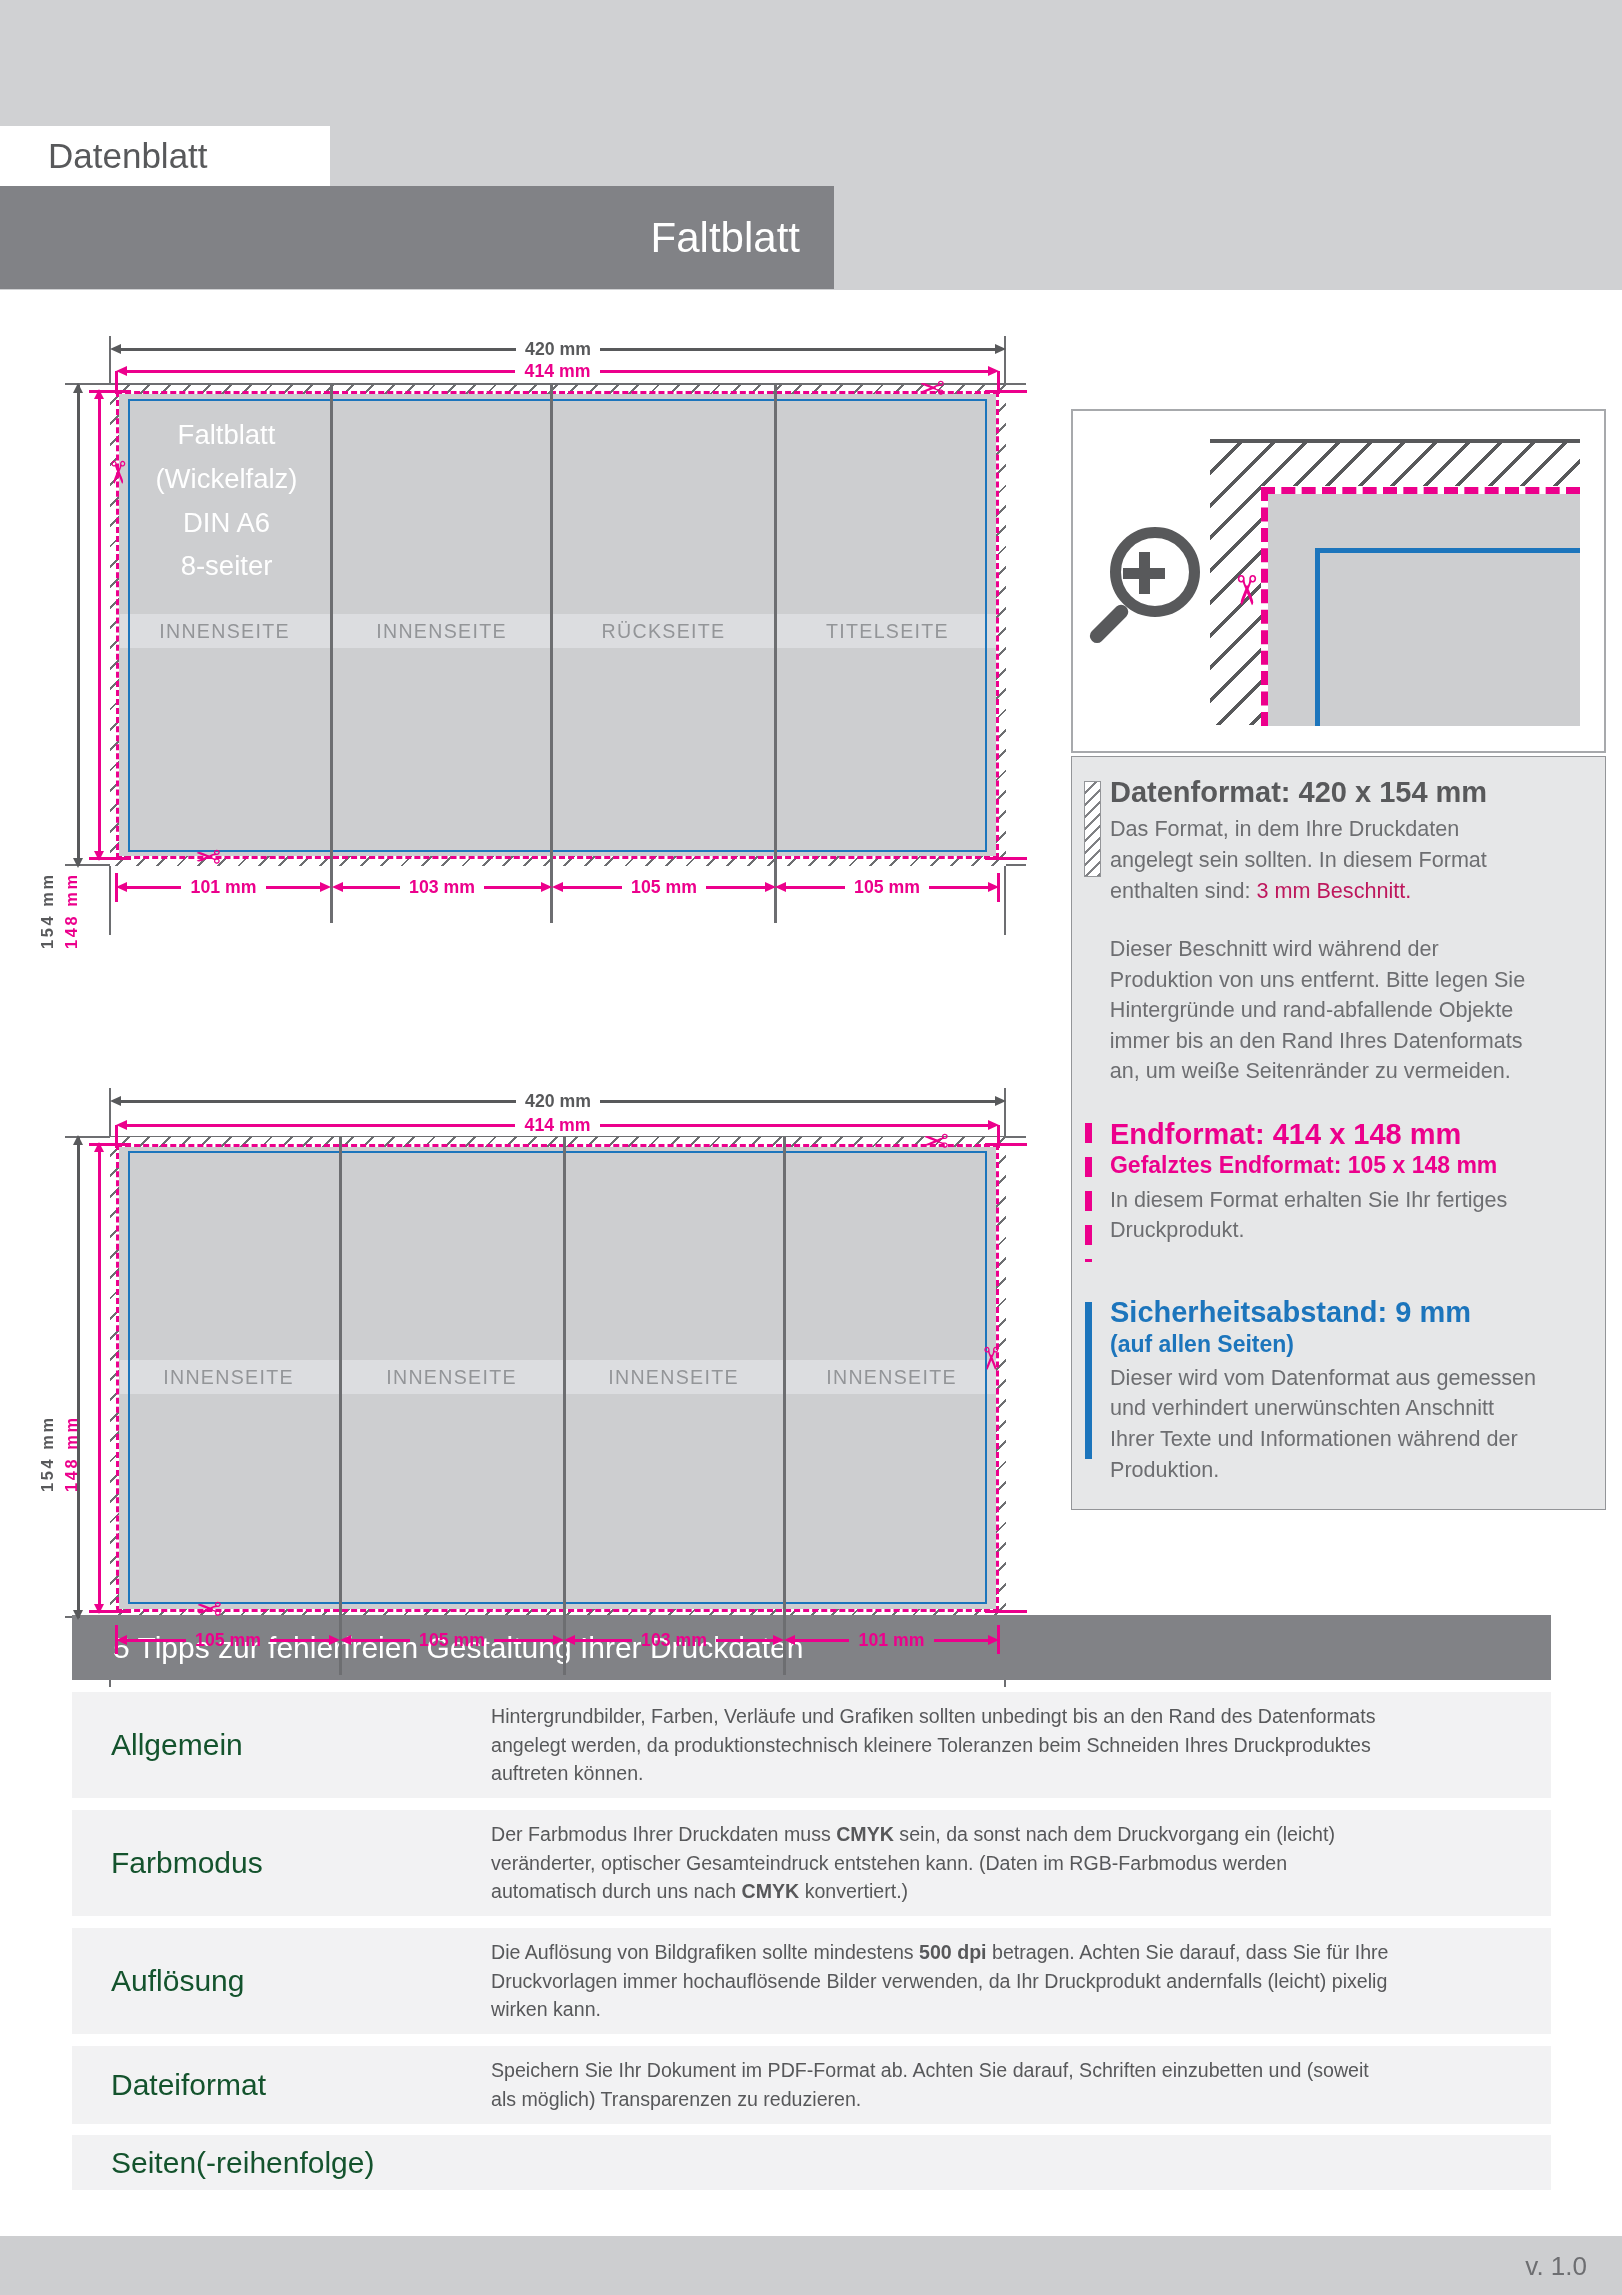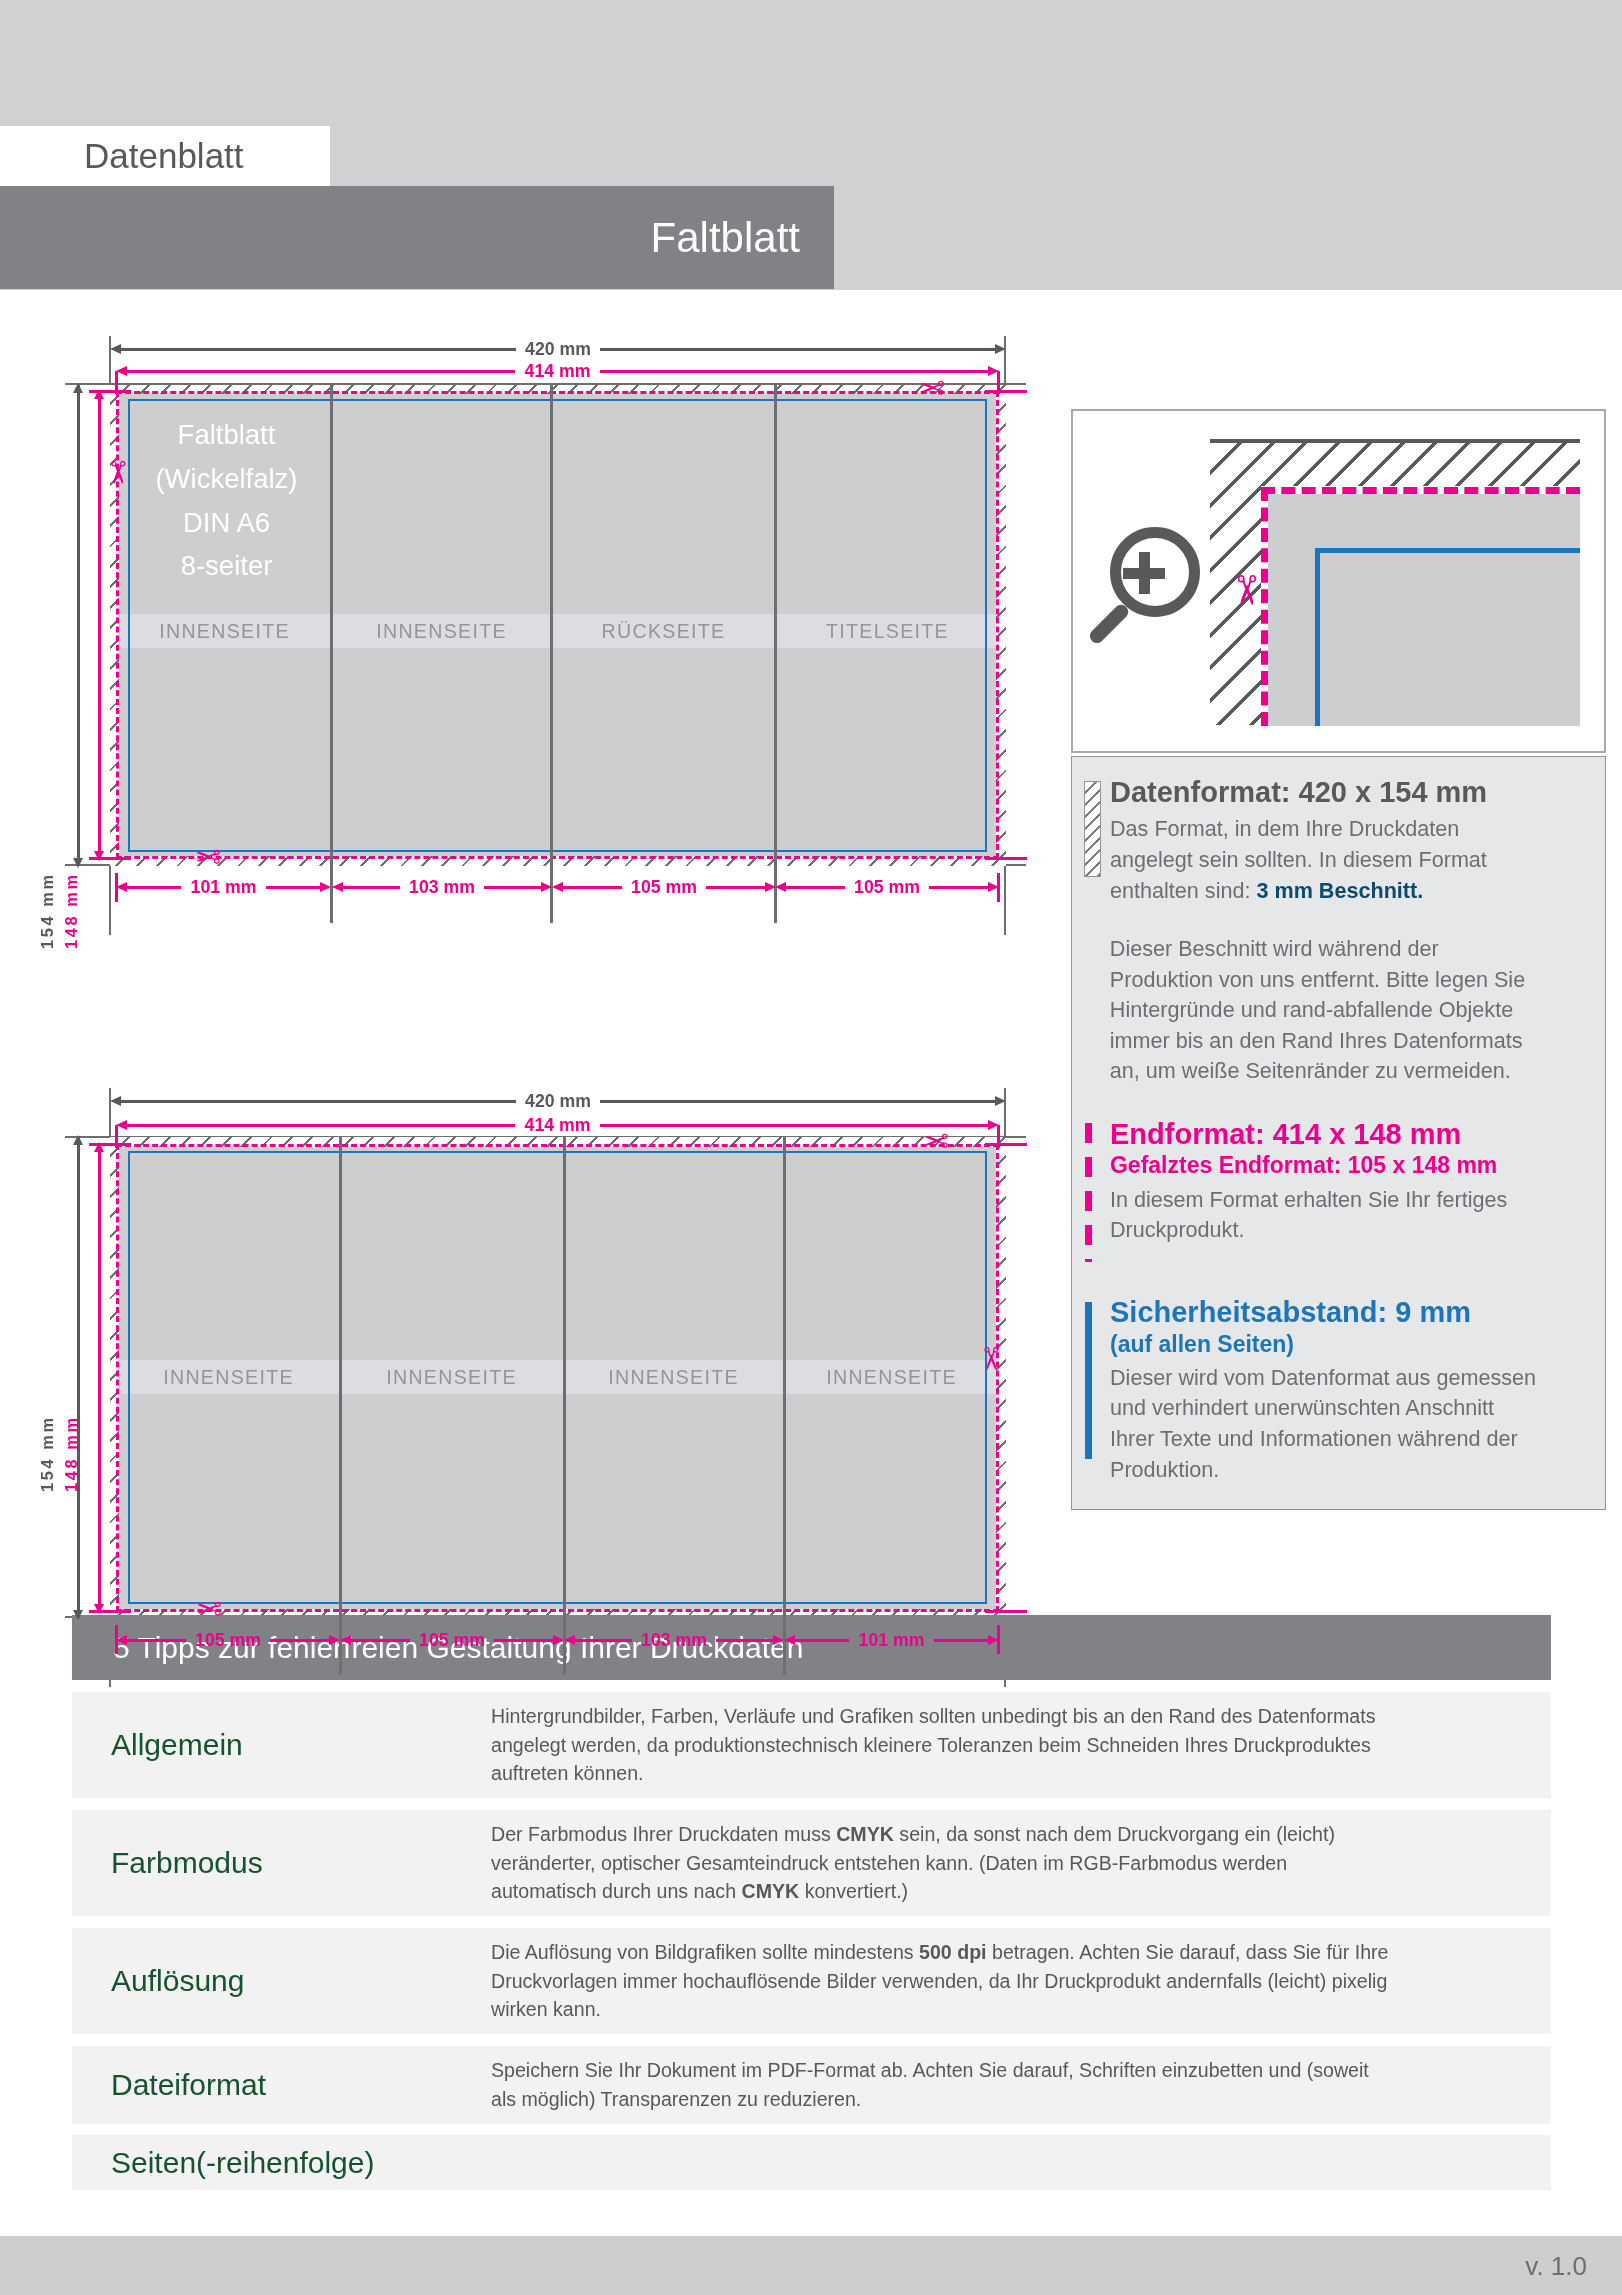--- a/index.html
+++ b/index.html
@@ -2,21 +2,21 @@
 <html style="font-size:10.5px"><head>
 <meta charset="utf-8">
 <style>
   html,body{margin:0;padding:0;background:#ffffff;}
   body{font-family:"Liberation Sans", sans-serif; -webkit-font-smoothing:antialiased;}
   .page{position:relative;width:1623px;height:2295px;background:#ffffff;overflow:hidden;}
 
   
   .topband{position:absolute;left:0;top:0;width:1623px;height:290px;background:#d0d1d3;}
   .docbox{position:absolute;left:0;top:126px;width:330px;height:60px;background:#ffffff;}
-  .docbox span{display:block;line-height:60px;padding-left:84px;font-size:35px;color:#58595b;}
+  .docbox span{display:block;line-height:60px;padding-left:48px;font-size:35px;color:#58595b;}
   .titlebar{position:absolute;left:0;top:186px;width:834px;height:103px;background:#818286;}
   .titlebar span{display:block;line-height:103px;text-align:right;padding-right:34px;font-size:42px;color:#ffffff;}
 
   
   .extline{position:absolute;background:#6d6e71;}
   .bleed{position:absolute;background:repeating-linear-gradient(135deg,#ffffff 0 12.4px,#6d6e71 12.4px 14.4px);}
   .dataformat{position:absolute;box-sizing:border-box;border:3.9px dashed #ec008c;background:#cdced0;background-clip:padding-box;}
   .safety{position:absolute;box-sizing:border-box;border:2.6px solid #1c75bc;}
   .fold{position:absolute;width:2.6px;background:#6d6e71;z-index:6;}
   .band{position:absolute;height:34px;background:#dcdde0;z-index:3;}
@@ -54,21 +54,21 @@
   .isec{display:flex;gap:9.2px;}
   .icocol{flex:none;width:17px;}
   .swatch-hatch{box-sizing:border-box;width:17px;height:96px;margin-top:5.2px;border:1.3px solid #939598;background:repeating-linear-gradient(135deg,#ffffff 0 6.5px,#808184 6.5px 8.5px);}
   .swatch-dash{width:7.2px;height:139px;margin-top:5.2px;margin-left:1.3px;background:repeating-linear-gradient(180deg,#ec008c 0 19.6px,transparent 19.6px 34px);}
   .swatch-blue{width:7.2px;height:157px;margin-top:5.2px;margin-left:1.3px;background:#1c75bc;}
   .infobox h3{margin:0;font-size:29px;font-weight:bold;color:#58595b;}
   .infobox h3.pink{color:#ec008c;} .infobox h3.blue{color:#1c75bc;}
   .infobox h4{margin:1.3px 0 0 0;font-size:23px;font-weight:bold;white-space:nowrap;}
   .infobox h4.pink{color:#ec008c;} .infobox h4.blue{color:#1c75bc;}
   .infobox p{margin:5.2px 0 0 0;font-size:21.6px;line-height:1.42;color:#6d6e71;max-width:432px;}
-  .infobox p .b{font-weight:bold;color:#0c4a6e;}
+  .infobox p .b{font-weight:normal;color:#be185d;}
   .p2{margin:27.5px 0 0 26px !important;}
   .sec2{margin-top:31px;} .sec3{margin-top:34px;}
 
   
   .tips{position:absolute;left:72px;top:1615px;width:1479px;}
   .tipsbar{height:65px;background:#818286;}
   .tipsbar h2{margin:0;font-weight:400;font-size:30px;line-height:65px;color:#ffffff;padding-left:41px;}
   .trow{display:flex;align-items:center;background:#f2f2f3;padding:10.5px 26px 10.5px 39px;margin-top:11.8px;}
   .trow:first-of-type{margin-top:27.5px;}
   .tlabel{flex:none;width:380px;font-size:30px;color:#14532d;}

